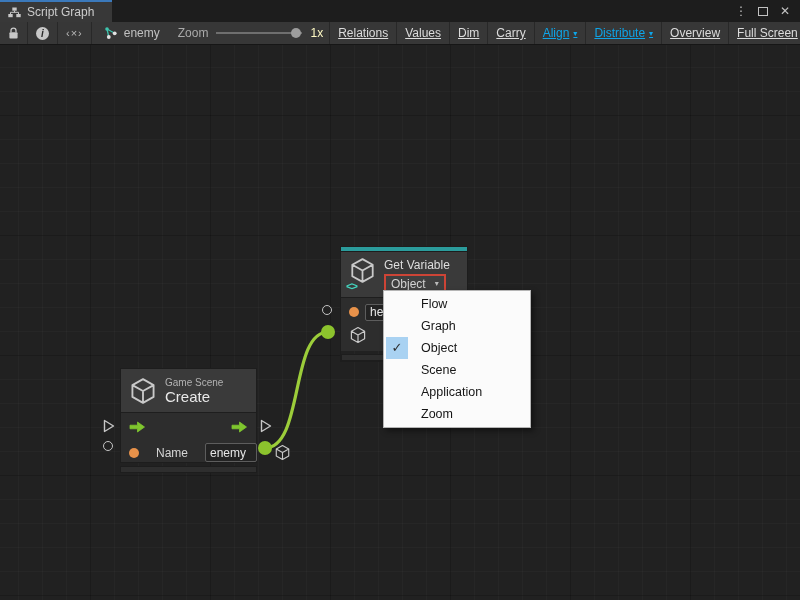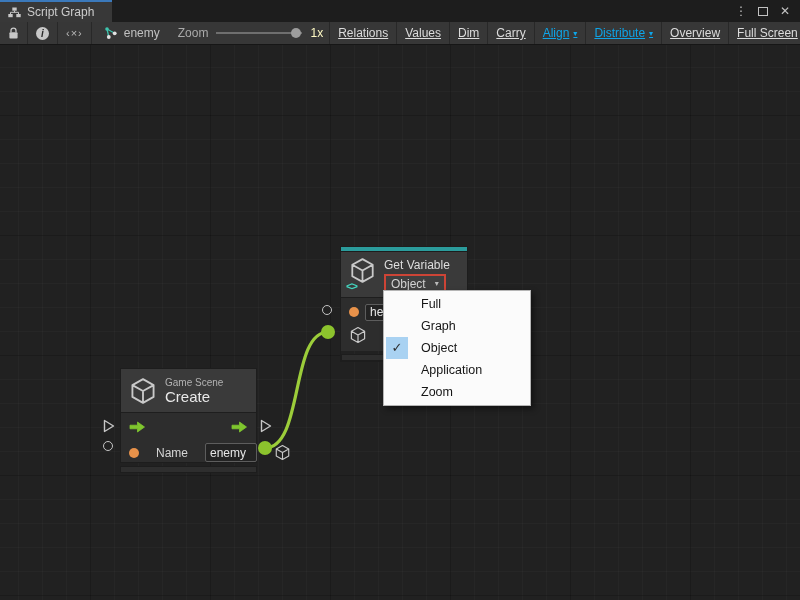--- a/index.html
+++ b/index.html
@@ -245,23 +245,24 @@
     <path d="M2.5 2.5 L11.5 8 L2.5 13.5 Z" fill="none" stroke="#c6c6c6" stroke-width="1.4" stroke-linejoin="round"></path>
   </svg>
 
   <svg class="wire-layer">
     <path d="M265,403 C304,403 290,287 328,287" fill="none" stroke="#9ccd3a" stroke-width="3.2"></path>
     <circle cx="265" cy="403" r="7" fill="#8cc32d"></circle>
     <circle cx="328" cy="287" r="7" fill="#8cc32d"></circle>
   </svg>
 
   <div class="ctx-menu">
-    <div class="ctx-item"><span>Full</span></div>
+    <div class="ctx-item"><span>Flow</span></div>
     <div class="ctx-item"><span>Graph</span></div>
     <div class="ctx-item">
       <span class="ctx-check">✓</span>
       <span>Object</span>
     </div>
+    <div class="ctx-item"><span>Scene</span></div>
     <div class="ctx-item"><span>Application</span></div>
     <div class="ctx-item"><span>Zoom</span></div>
   </div>
 
 </div>
 
 </body></html>

